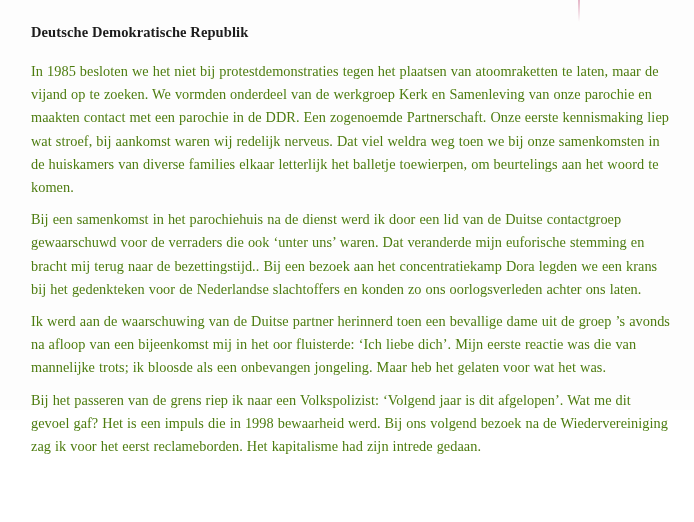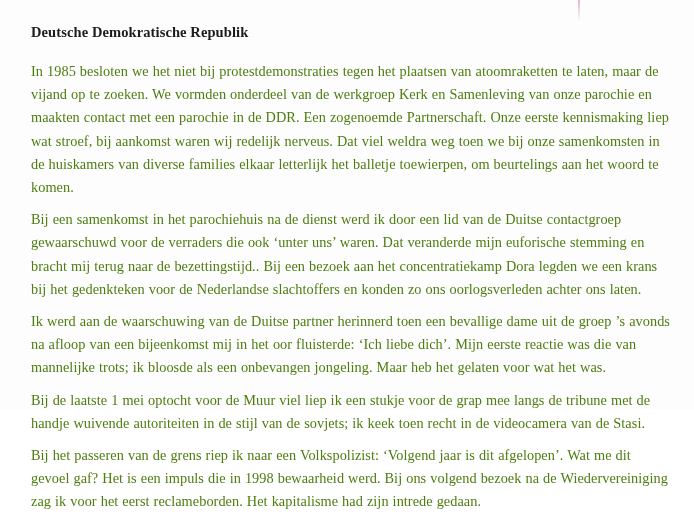--- a/index.html
+++ b/index.html
@@ -66,18 +66,17 @@
   <div class="content">
 
     <h1 class="doc-title">Deutsche Demokratische Republik</h1>
 
     <p class="para">In 1985 besloten we het niet bij protestdemonstraties tegen het plaatsen van atoomraketten te laten, maar de vijand op te zoeken. We vormden onderdeel van de werkgroep Kerk en Samenleving van onze parochie en maakten contact met een parochie in de DDR. Een zogenoemde Partnerschaft. Onze eerste kennismaking liep wat stroef, bij aankomst waren wij redelijk nerveus. Dat viel weldra weg toen we bij onze samenkomsten in de huiskamers van diverse families elkaar letterlijk het balletje toewierpen, om beurtelings aan het woord te komen.</p>
 
     <p class="para">Bij een samenkomst in het parochiehuis na de dienst werd ik door een lid van de Duitse contactgroep gewaarschuwd voor de verraders die ook  ‘unter uns’ waren. Dat veranderde mijn euforische stemming en bracht mij terug naar de bezettingstijd.. Bij een bezoek aan het concentratiekamp Dora legden we een krans bij het gedenkteken voor de Nederlandse slachtoffers en konden zo ons oorlogsverleden achter ons laten.</p>
 
     <p class="para">Ik werd aan de waarschuwing van de Duitse partner herinnerd toen een bevallige dame uit de groep ’s avonds na afloop van een bijeenkomst mij in het oor fluisterde: ‘Ich liebe dich’. Mijn eerste reactie was die van mannelijke trots; ik bloosde als een onbevangen jongeling. Maar heb het gelaten voor wat het was.</p>
 
-    <p class="para">Bij de laatste 1 mei optocht voor de Muur viel liep ik een stukje voor de grap mee langs de tribune met de handje wuivende autoriteiten in de stijl van de sovjets; ik keek toen recht in de videocamera van de Stasi.</p>
 
     <p class="para">Bij het passeren van de grens riep ik naar een Volkspolizist: ‘Volgend jaar is dit afgelopen’. Wat me dit gevoel gaf? Het is een impuls die in 1998 bewaarheid werd. Bij ons volgend bezoek na de Wiedervereiniging zag ik voor het eerst reclameborden. Het kapitalisme had zijn intrede gedaan.</p>
 
   </div>
 </div>
 
 </body></html>

